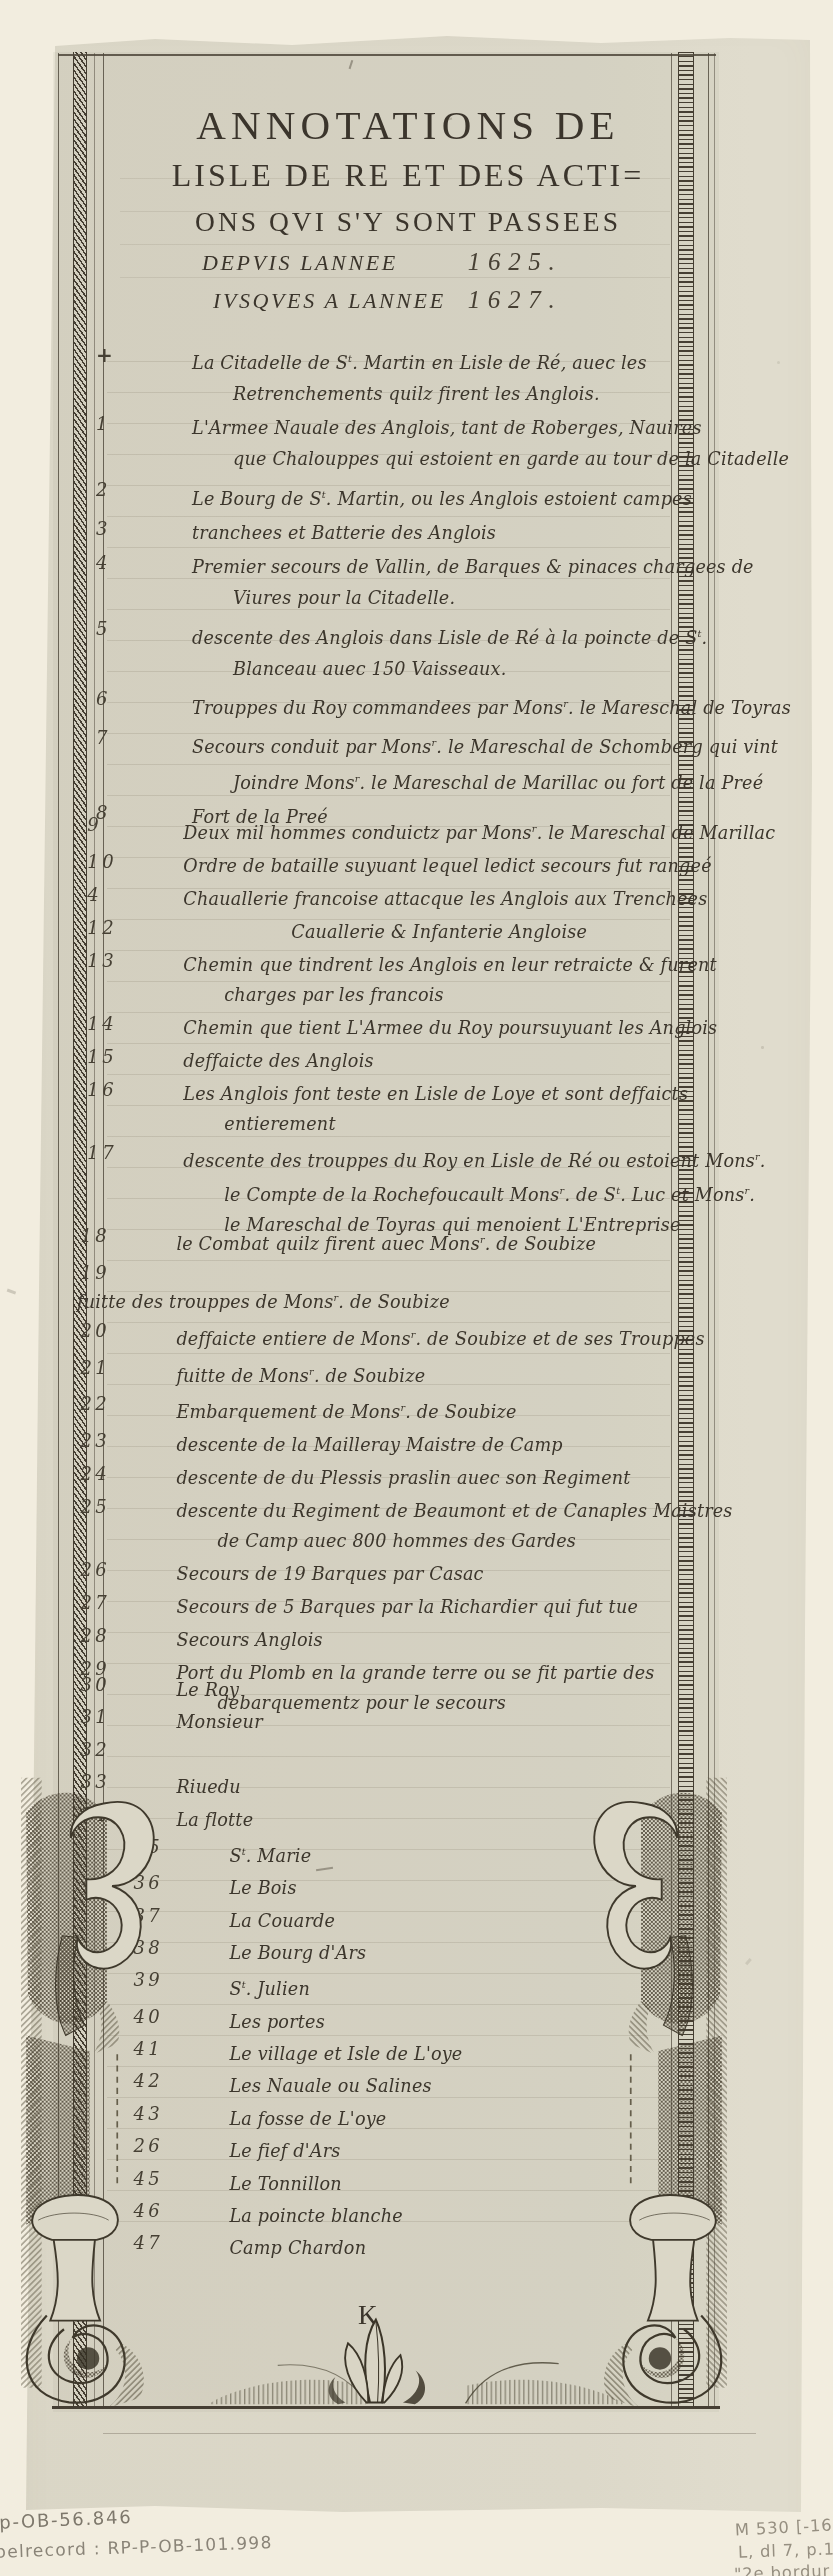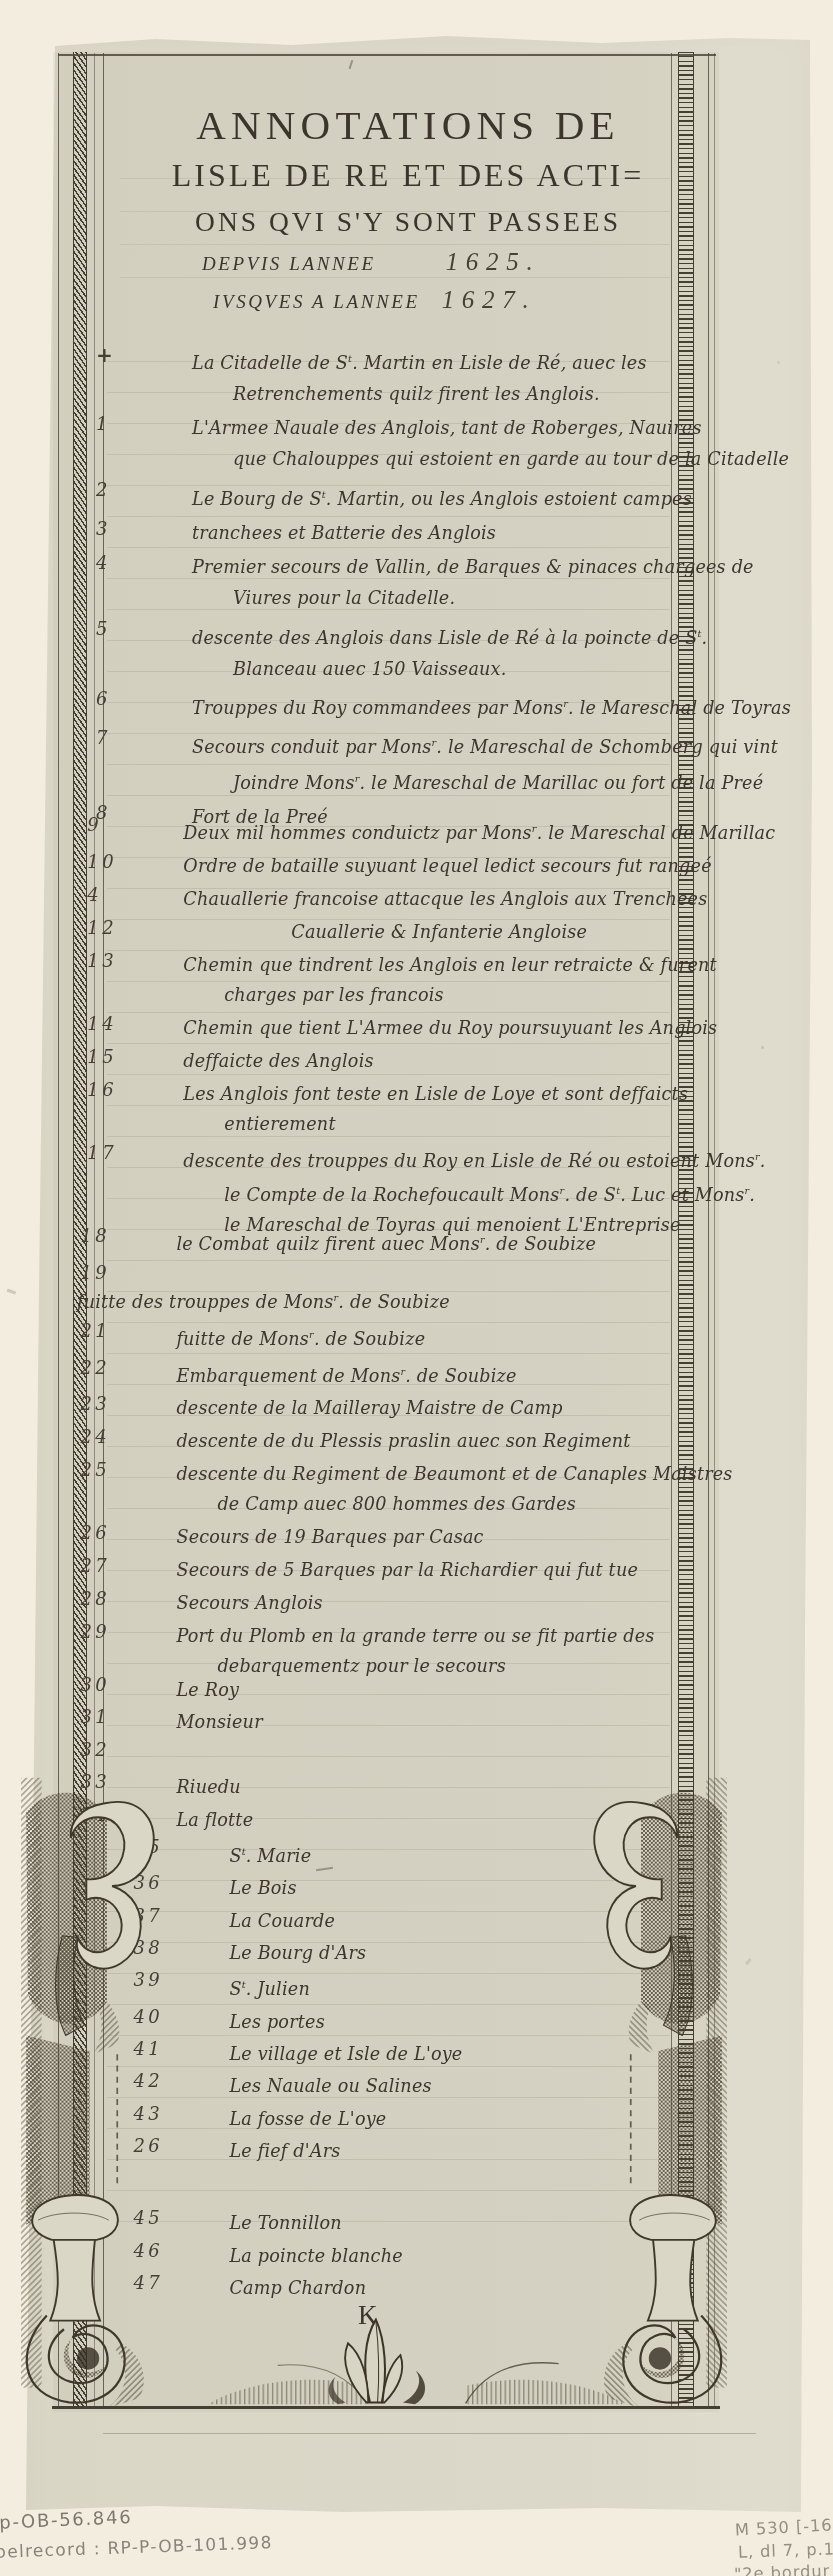--- a/index.html
+++ b/index.html
@@ -30,21 +30,21 @@
     background:repeating-linear-gradient(180deg,rgba(105,95,75,0) 0 30px,rgba(105,95,75,.16) 30px 31px);}
   #guides-title{position:absolute;left:120px;top:146px;width:550px;height:155px;
     background:repeating-linear-gradient(180deg,rgba(105,95,75,0) 0 32px,rgba(105,95,75,.13) 32px 33px);}
 
   
   #title{position:absolute;left:112px;top:101px;width:592px;color:#3b352c;font-family:"Liberation Serif", serif;}
   .t1{font-size:41px;letter-spacing:5.2px;text-align:center;}
   .t2{font-size:32px;letter-spacing:3px;text-align:center;margin-top:7.7px;}
   .t3{font-size:27.5px;letter-spacing:3px;text-align:center;margin-top:12px;}
   .trow{display:flex;align-items:baseline;margin-top:10.3px;}
-  .tlabel{font-size:19px;letter-spacing:2.6px;font-style:italic;}
+  .tlabel{font-size:22px;letter-spacing:2.6px;font-style:italic;}
   .tyear{font-size:25px;letter-spacing:7.7px;color:#474034;font-style:italic;}
   #t4 .tlabel{margin-left:90px;} #t4 .tyear{margin-left:70px;}
   #t5 .tlabel{margin-left:101px;} #t5 .tyear{margin-left:22px;}
 
   
   #legend{position:absolute;left:77px;top:0;width:618px;color:#3c362c;}
   .leg-sec{position:absolute;left:0;width:618px;}
   .leg-row{display:flex;}
   .leg-num{flex:none;width:96px;font-style:italic;font-size:18px;letter-spacing:3.4px;color:#464034;}
   .leg-num.cross{font-style:normal;font-weight:700;font-size:20px;letter-spacing:0;}
@@ -237,20 +237,26 @@
             <div class="tline" style="line-height: 30px;">le Combat quilz firent auec Mons<sup>r</sup>. de Soubize</div>
           </div>
         </div>
         <div class="leg-row" style="margin-bottom: 3px; flex-direction: column;">
           <span class="leg-num" style="padding-left: 3.4px;">19</span>
           <div class="leg-lines">
             <div class="tline" style="line-height: 30px;">fuitte des trouppes de Mons<sup>r</sup>. de Soubize</div>
           </div>
         </div>
         <div class="leg-row" style="margin-bottom: 3px;">
+          <span class="leg-num" style="padding-left: 3.4px;">20</span>
+          <div class="leg-lines">
+            <div class="tline" style="line-height: 30px;">deffaicte entiere de Mons<sup>r</sup>. de Soubize et de ses Trouppes</div>
+          </div>
+        </div>
+        <div class="leg-row" style="margin-bottom: 3px;">
           <span class="leg-num" style="padding-left: 3.4px;">21</span>
           <div class="leg-lines">
             <div class="tline" style="line-height: 30px;">fuitte de Mons<sup>r</sup>. de Soubize</div>
           </div>
         </div>
         <div class="leg-row" style="margin-bottom: 3px;">
           <span class="leg-num" style="padding-left: 3.4px;">22</span>
           <div class="leg-lines">
             <div class="tline" style="line-height: 30px;">Embarquement de Mons<sup>r</sup>. de Soubize</div>
           </div>
@@ -384,21 +390,21 @@
           <div class="leg-lines">
             <div class="tline" style="line-height: 32px;">La fosse de L'oye</div>
           </div>
         </div>
         <div class="leg-row" style="margin-bottom: 0.4px; margin-left: 53px;">
           <span class="leg-num" style="padding-left: 3.4px;">26</span>
           <div class="leg-lines">
             <div class="tline" style="line-height: 32px;">Le fief d'Ars</div>
           </div>
         </div>
-        <div class="leg-row" style="margin-bottom: 0.4px; margin-left: 53px; margin-top: 40px;">
+        <div class="leg-row" style="margin-bottom: 0.4px; margin-left: 53px;">
           <span class="leg-num" style="padding-left: 3.4px;">45</span>
           <div class="leg-lines">
             <div class="tline" style="line-height: 32px;">Le Tonnillon</div>
           </div>
         </div>
         <div class="leg-row" style="margin-bottom: 0.4px; margin-left: 53px;">
           <span class="leg-num" style="padding-left: 3.4px;">46</span>
           <div class="leg-lines">
             <div class="tline" style="line-height: 32px;">La poincte blanche</div>
           </div>

